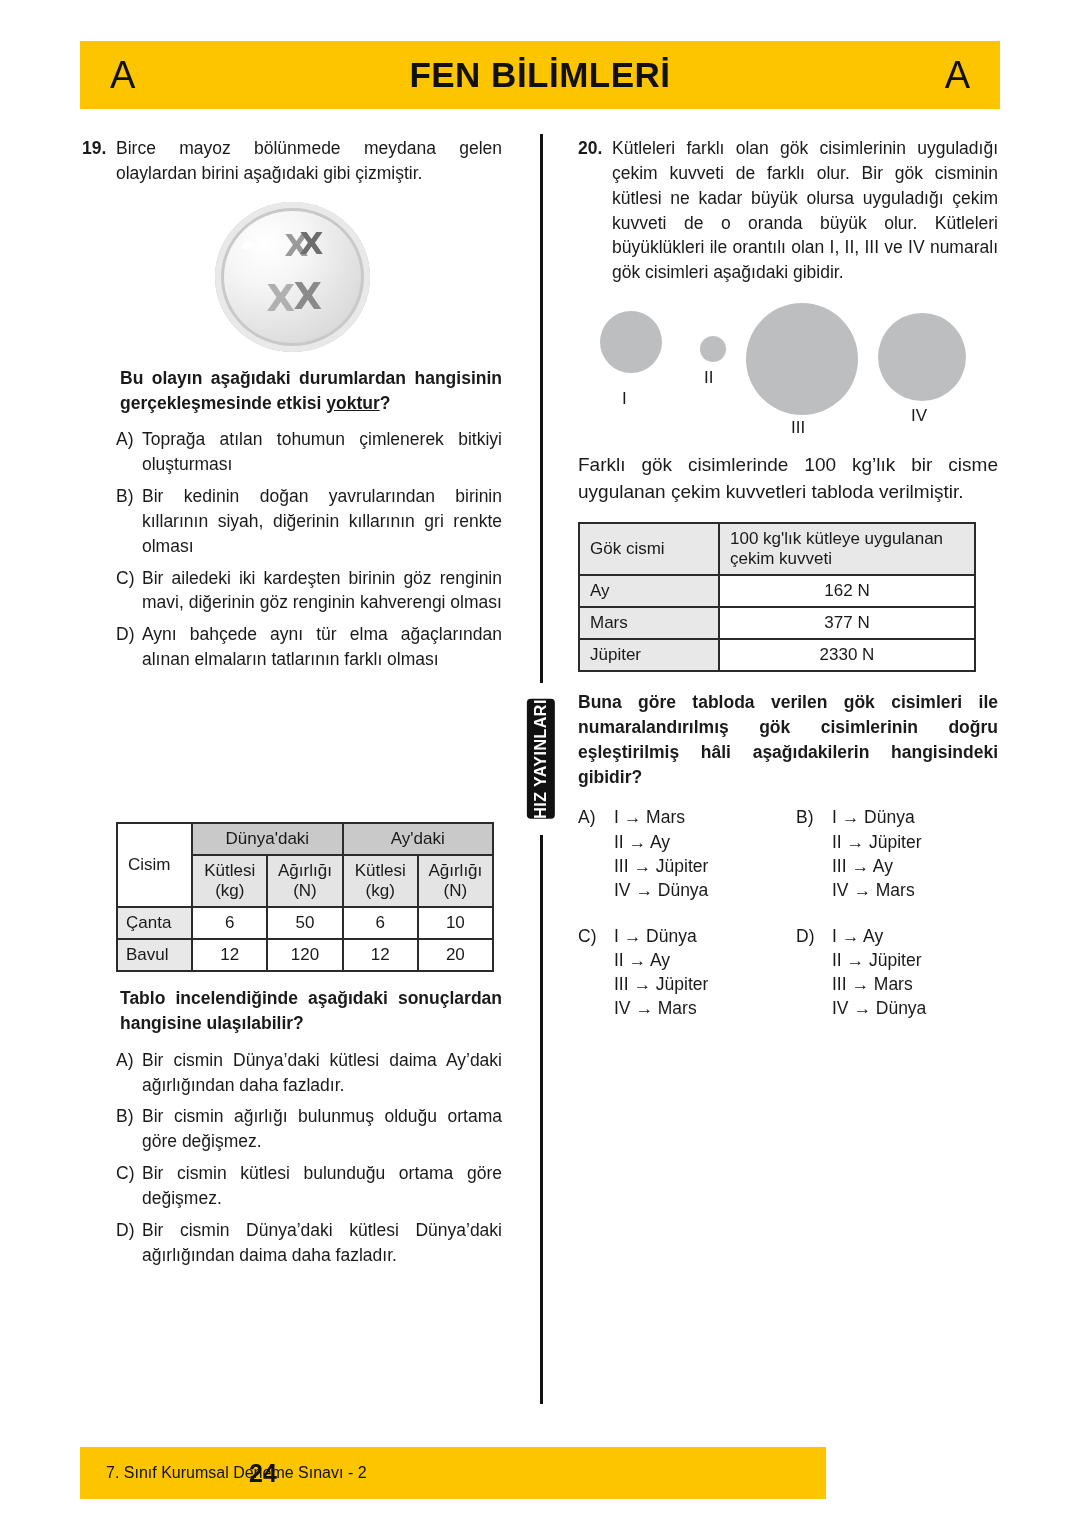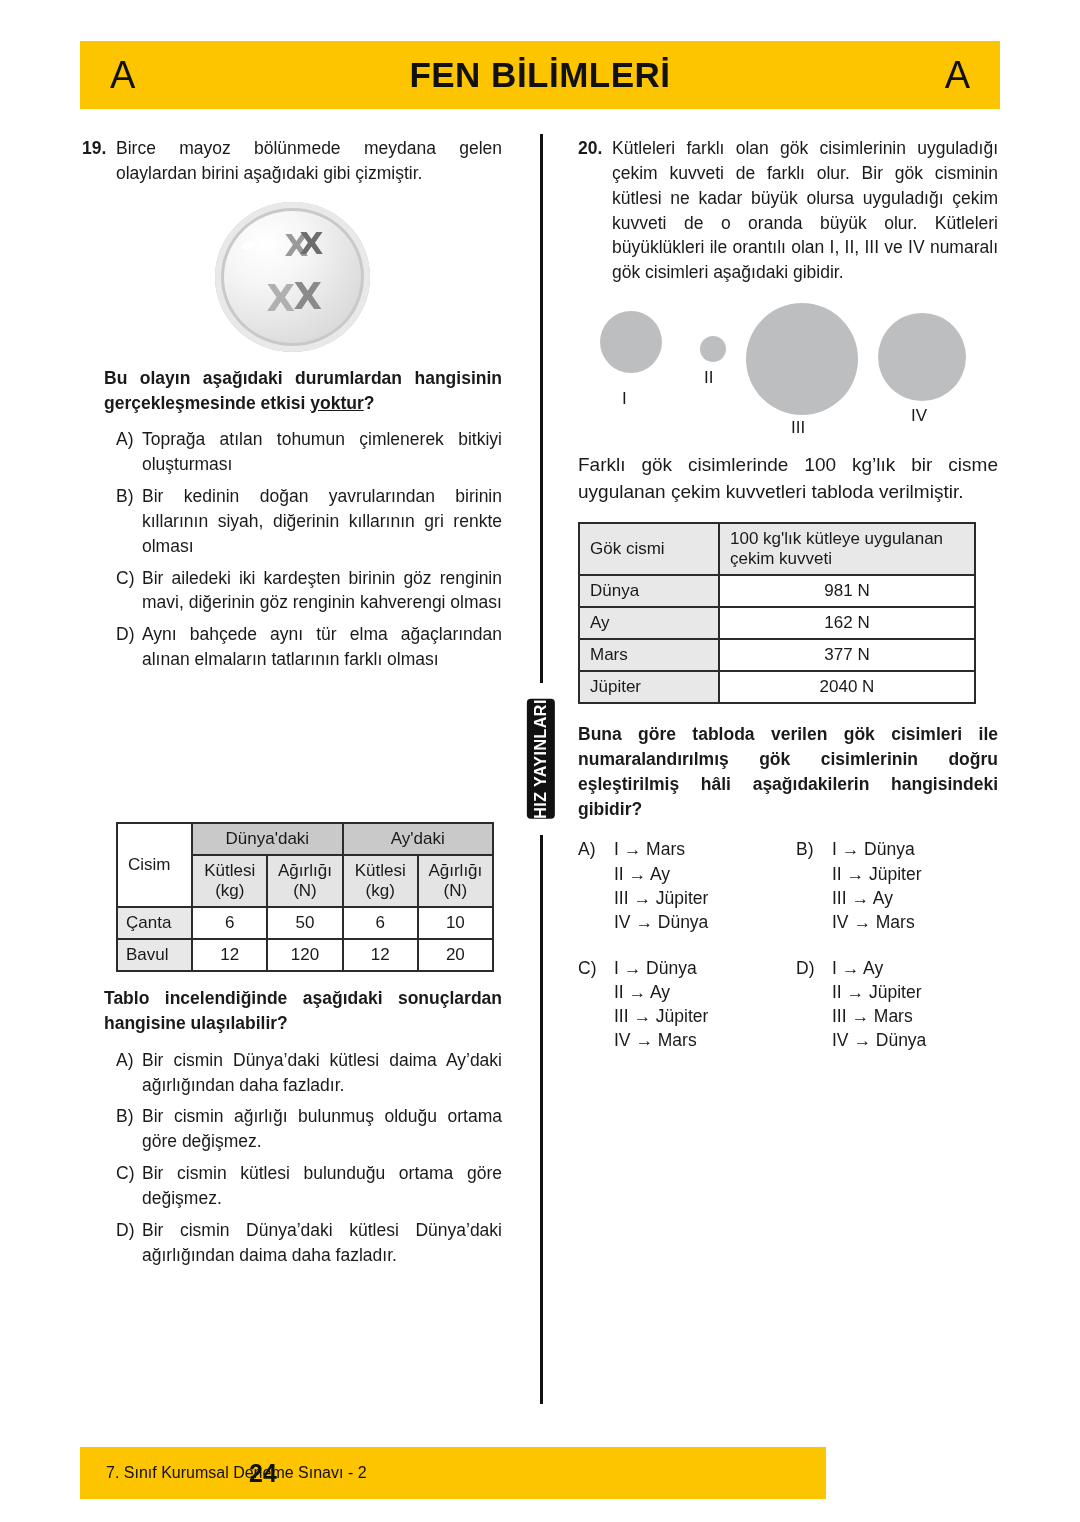--- a/index.html
+++ b/index.html
@@ -106,21 +106,21 @@
     min-width: 34px;
     flex-shrink: 0;
   }
   .q-text { flex: 1; text-align: justify; }
 
   .prompt {
     font-weight: bold;
     font-size: 17.5px;
     line-height: 1.42;
     text-align: justify;
-    margin-left: 22px;
+    margin-left: 38px;
     margin-top: 14px;
   }
   .prompt u { text-decoration: underline; }
 
   .options {
     margin-left: 34px;
     margin-top: 12px;
   }
   .opt {
     display: flex;
@@ -431,34 +431,30 @@
       <colgroup>
           <col style="width:140px">
           <col>
         </colgroup>
       <tbody>
         <tr>
           <td class="hdr">Gök cismi</td>
           <td class="hdr">100 kg'lık kütleye uygulanan çekim kuvveti</td>
         </tr>
         <tr>
-          <td class="shade">Dünya</td>
-          <td>981 N</td>
-        </tr>
-        <tr>
           <td class="shade">Ay</td>
           <td>162 N</td>
         </tr>
         <tr>
           <td class="shade">Mars</td>
           <td>377 N</td>
         </tr>
         <tr>
           <td class="shade">Jüpiter</td>
-          <td>2040 N</td>
+          <td>2330 N</td>
         </tr>
       </tbody>
     </table>
 
     <div class="prompt20">Buna göre tabloda verilen gök cisimleri ile numaralandırılmış gök cisimlerinin doğru eşleştirilmiş hâli aşağıdakilerin hangisindeki gibidir?</div>
 
     <div class="ans-grid">
       <div class="ans-block">
         <span class="ans-letter">A)</span>
         <span class="ans-lines">

